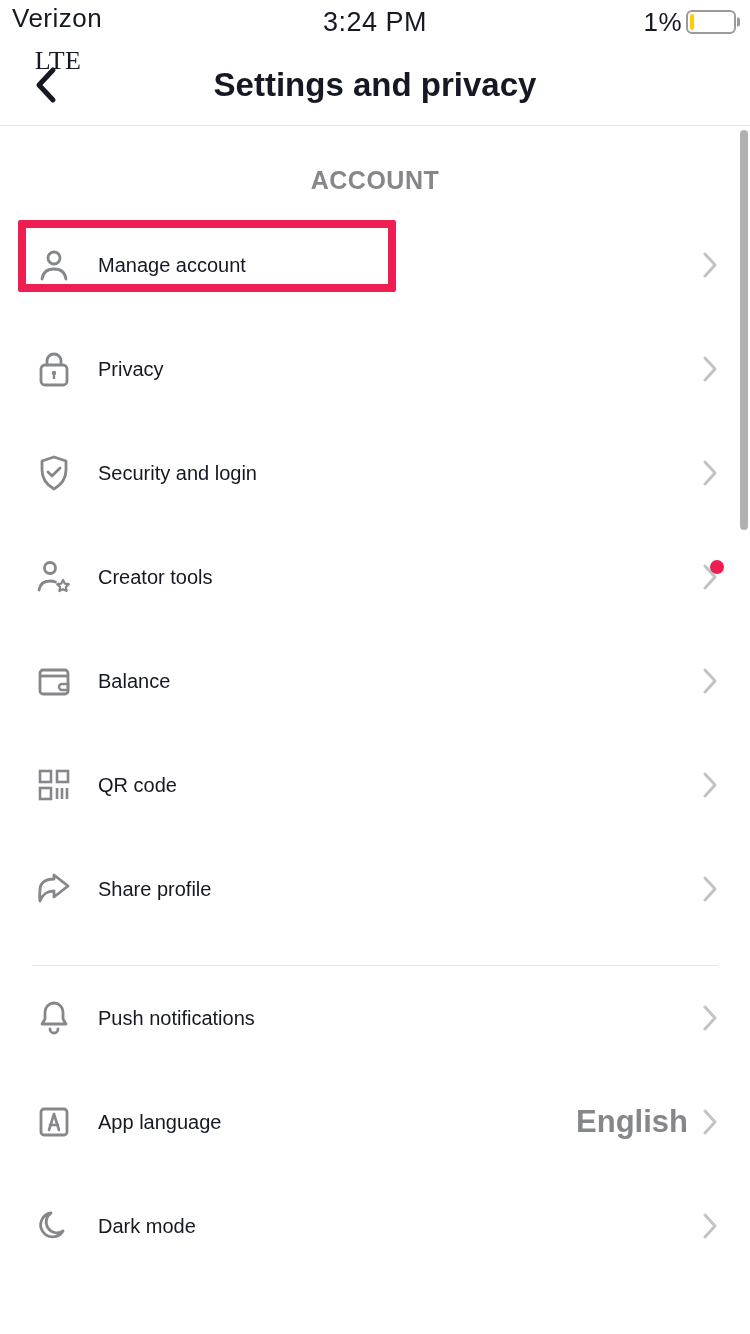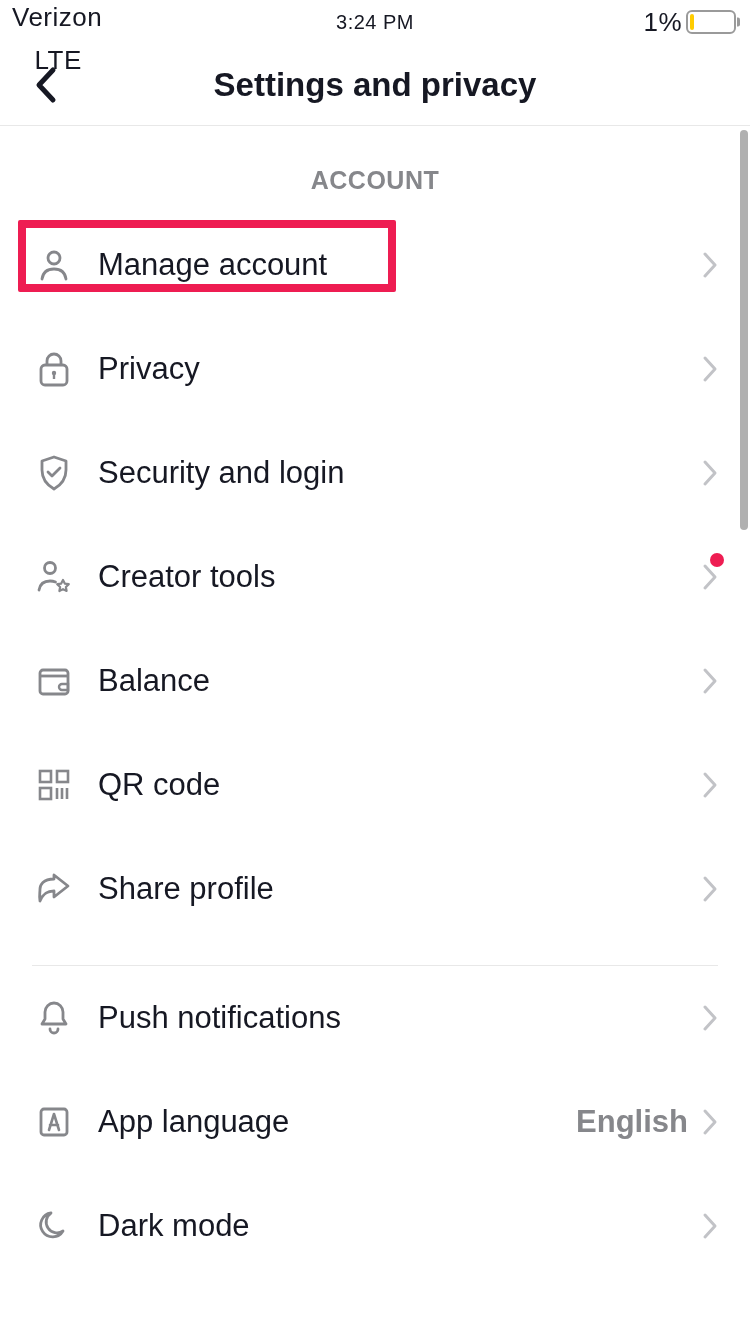--- a/index.html
+++ b/index.html
@@ -47,21 +47,21 @@
     }
     .signal-bars .b1 { height: 9px; }
     .signal-bars .b2 { height: 14px; }
     .signal-bars .b3 { height: 18px; }
     .signal-bars .b4 { height: 22px; background: #c7c7cc; }
     .status-center {
       position: absolute;
       left: 50%;
       transform: translateX(-50%);
       font-weight: 500;
-      font-size: 20px;
+      font-size: 27px;
     }
     .status-right {
       display: flex;
       align-items: center;
       gap: 4px;
     }
     .battery {
       width: 50px;
       height: 24px;
       border: 2px solid #9a9a9a;
@@ -150,21 +150,21 @@
     .row .icon-slot {
       width: 44px;
       height: 44px;
       display: flex;
       align-items: center;
       justify-content: center;
       color: #86878b;
       flex-shrink: 0;
     }
     .row .label {
-      font-size: 31px;
+      font-size: 20px;
       color: #161823;
       margin-left: 22px;
       flex: 1;
       position: relative;
     }
     .row .value {
       font-size: 31px;
       color: #86878b;
       margin-right: 14px;
       font-weight: bold;
@@ -205,21 +205,21 @@
 
 <div class="status-bar">
   <div class="status-left">
     <div class="signal-bars">
       <div class="bar b1"></div>
         <div class="bar b2"></div>
         <div class="bar b3"></div>
         <div class="bar b4"></div>
     </div>
     <span>Verizon</span>
-    <span style="margin-left:2px;">LTE</span>
+    <span style="margin-left:2px;font-family:Liberation Serif, serif;">LTE</span>
   </div>
   <div class="status-center">3:24 PM</div>
   <div class="status-right">
     <span>1%</span>
     <div class="battery">
         <div class="battery-fill"></div>
       </div>
   </div>
 </div>
 

